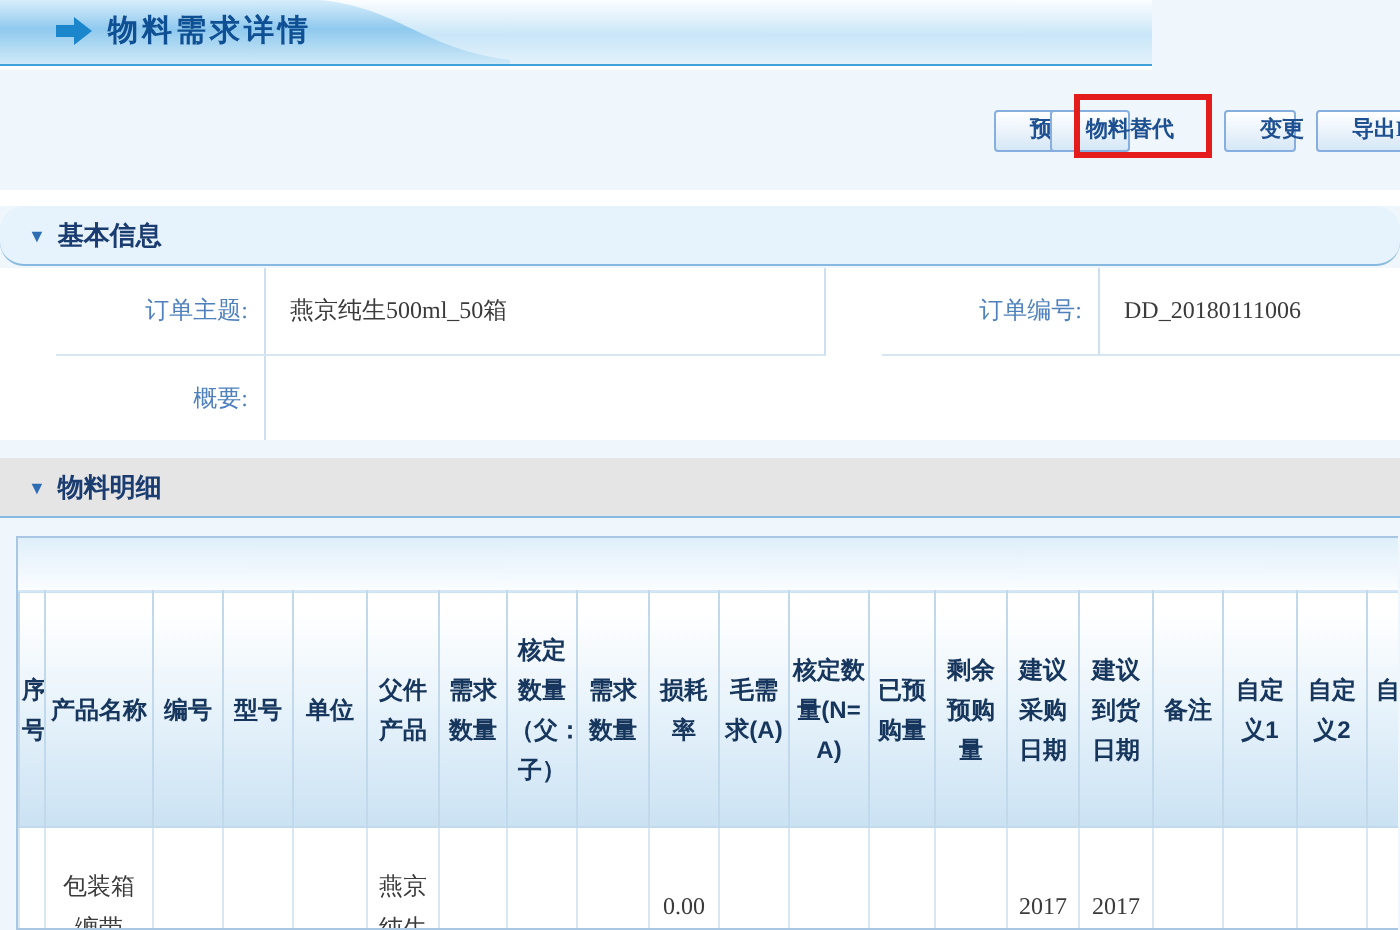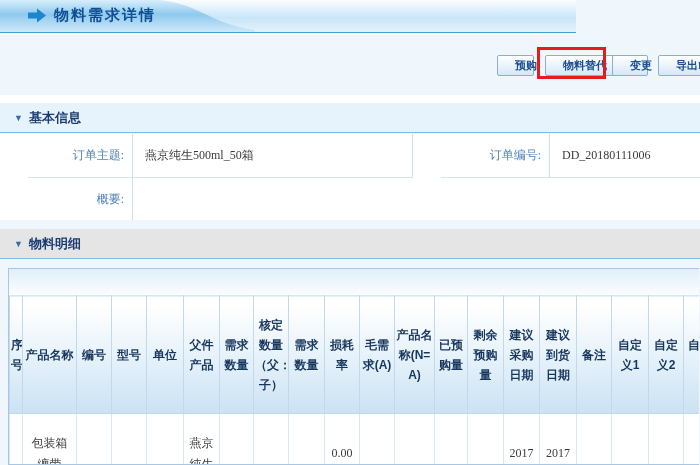--- a/index.html
+++ b/index.html
@@ -23,21 +23,21 @@
   .red-box{position:absolute;left:537px;top:47px;width:69px;height:32px;
     box-sizing:border-box;border:3px solid #e51c1c;}
 
   .white-strip{position:absolute;left:0;top:95px;width:700px;height:8px;background:#ffffff;}
 
   
   .sec-head{position:absolute;left:0;width:700px;height:30px;line-height:30px;
     padding-left:14px;box-sizing:border-box;font-size:13px;font-weight:bold;
     color:#1b3c70;border-bottom:1px solid #86b8e0;cursor:pointer;}
   .sec-head .tri{font-size:9px;color:#2e6db4;margin-right:6px;vertical-align:1px;}
-  #basic-head{top:103px;background:#e7f3fc;}
+  #basic-head{top:103px;background:#e7f3fc;border-radius:12px;}
   #mat-head{top:229px;background:#e5e5e5;}
 
   .form{position:absolute;left:0;top:134px;width:700px;background:#fff;
     display:grid;grid-template-columns:133px 280px 137px 150px;
     font-family:"Liberation Serif",serif;font-size:12px;}
   .fcell{display:flex;align-items:center;box-sizing:border-box;min-height:44px;}
   .flabel{justify-content:flex-end;padding-right:8px;color:#4f81bd;border-right:1px solid #cde0f0;margin-left:28px;}
   .fvalue{padding-left:12px;color:#3b3b3b;}
   .bdr{border-right:1px solid #cde0f0;}
   .row1{border-bottom:1px solid #d6e6f3;}
@@ -79,21 +79,21 @@
   <div class="topbar-title">
     <svg width="18" height="15" viewBox="0 0 18 15">
       <path d="M0,4.5 h9 v-4 l9 7 -9 7 v-4 h-9 z" fill="#1c86cd"></path>
     </svg>
     <span class="txt">物料需求详情</span>
   </div>
 </div>
 
 <div>
   <div class="btn" style="left:497px;width:37px;">预购</div>
-  <div class="btn" style="left:545px;width:78px;">物料替代</div>
+  <div class="btn" style="left:525px;width:40px;">物料替代</div>
   <div class="btn" style="left:612px;width:16px;">变更</div>
   <div class="btn" style="left:658px;width:66px;">导出Excel</div>
   <div class="red-box"></div>
 </div>
 
 <div class="white-strip"></div>
 
 <div class="sec-head" id="basic-head">
   <span class="tri">▼</span><span>基本信息</span>
 </div>
@@ -143,21 +143,21 @@
       <th>产品名称</th>
       <th>编号</th>
       <th>型号</th>
       <th>单位</th>
       <th>父件产品</th>
       <th>需求数量</th>
       <th>核定数量（父：子）</th>
       <th>需求数量</th>
       <th>损耗率</th>
       <th>毛需求(A)</th>
-      <th>产品名称(N=A)</th>
+      <th>核定数量(N=A)</th>
       <th>已预购量</th>
       <th>剩余预购量</th>
       <th>建议采购日期</th>
       <th>建议到货日期</th>
       <th>备注</th>
       <th>自定义1</th>
       <th>自定义2</th>
       <th>自定义3</th>
     </tr>
     <tr>

